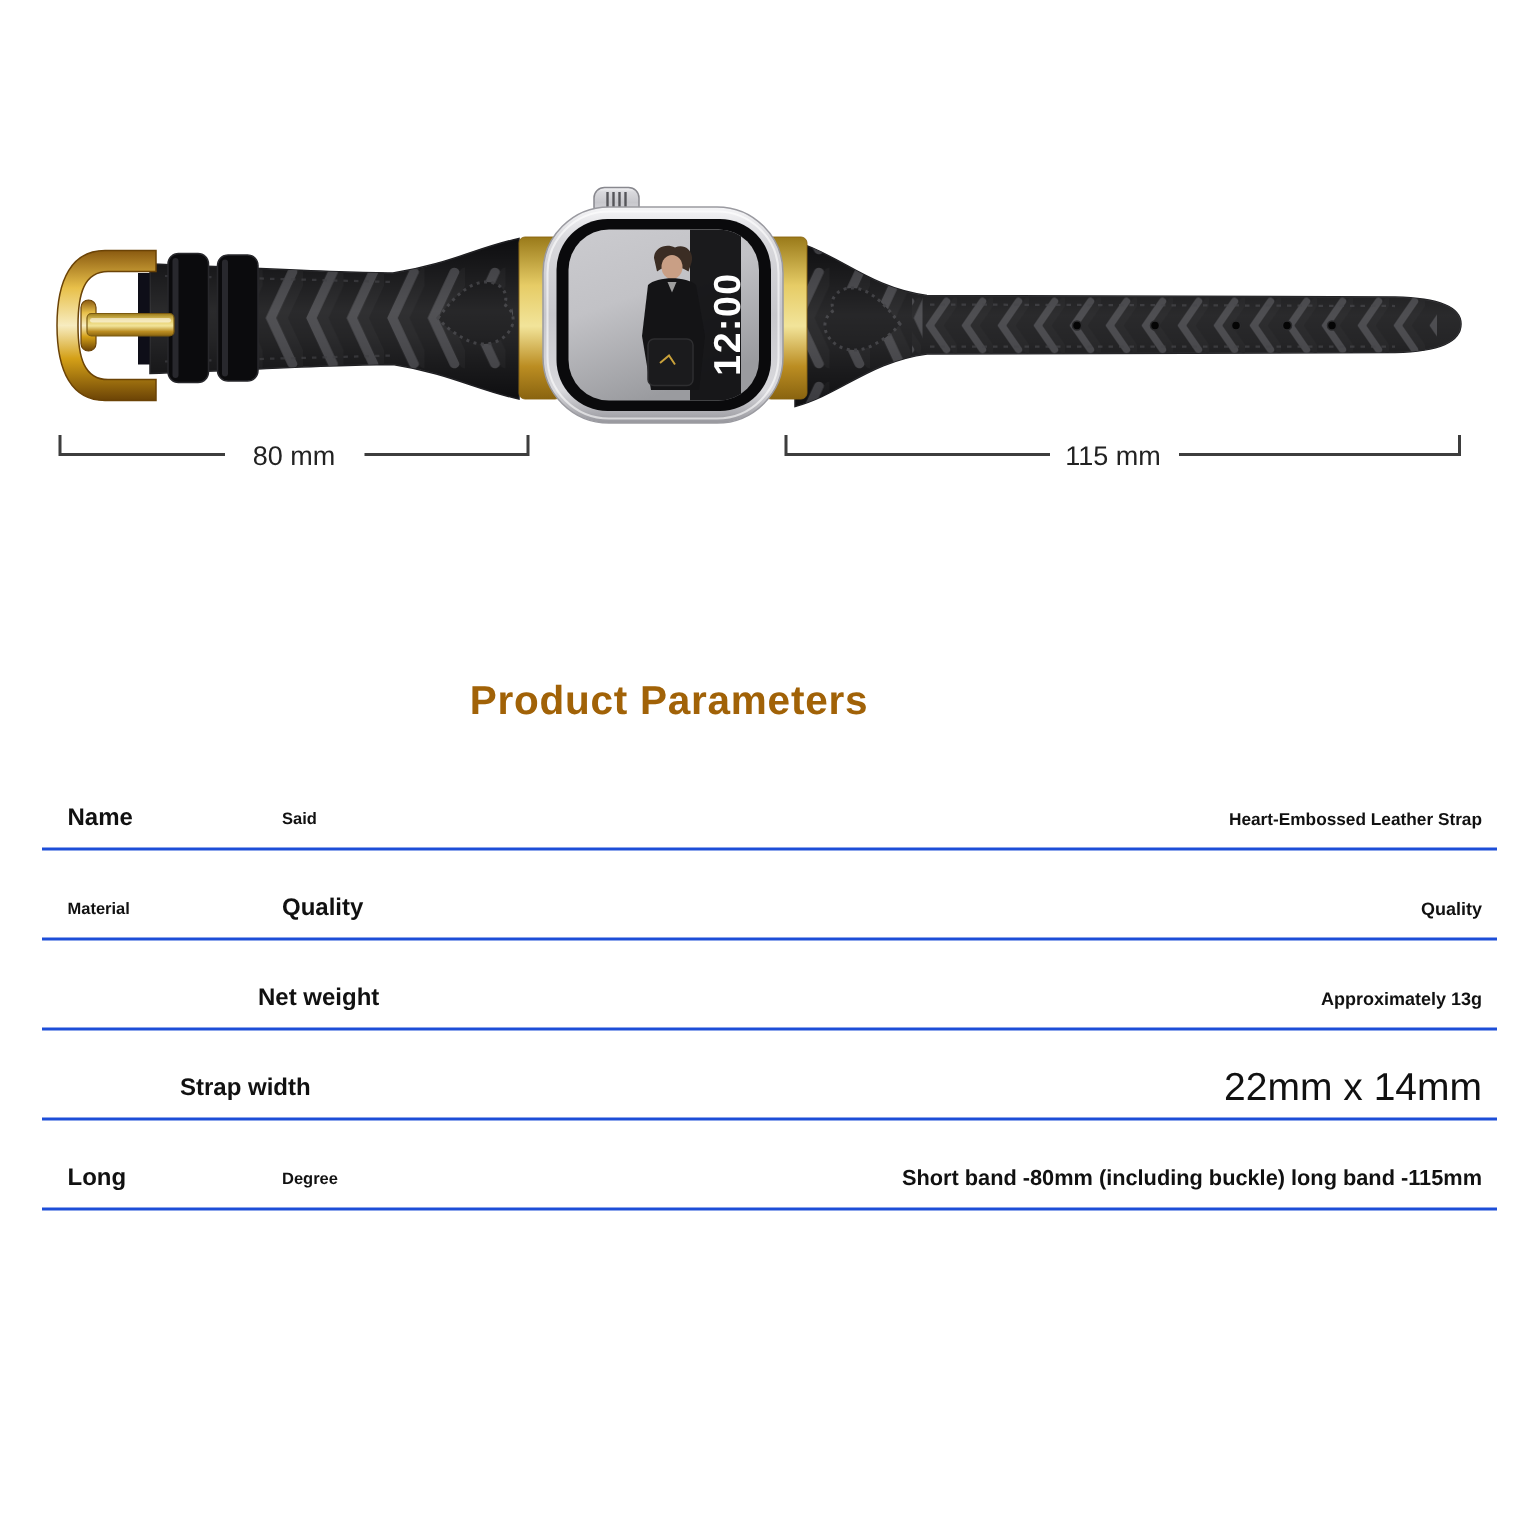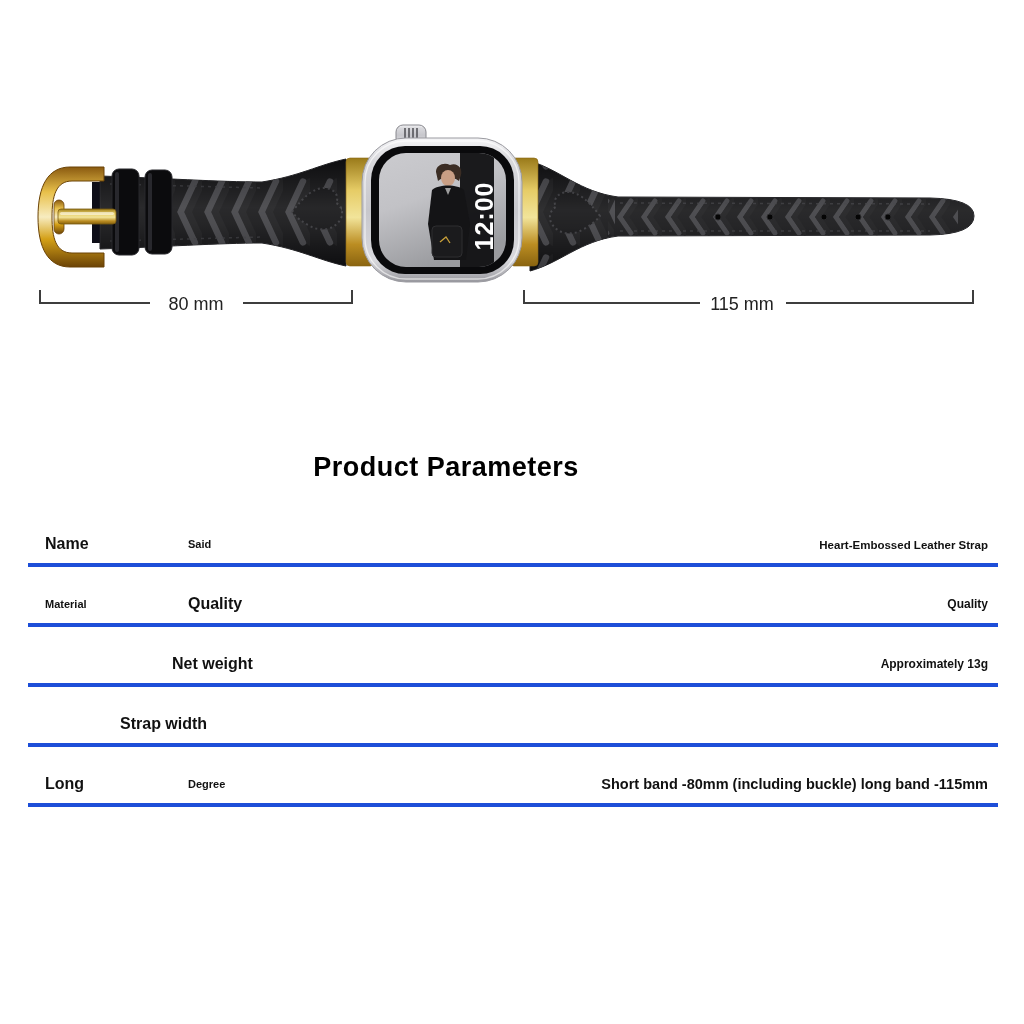--- a/index.html
+++ b/index.html
@@ -3,24 +3,24 @@
 <meta charset="utf-8">
 <style>
   * { margin:0; padding:0; box-sizing:border-box; }
   html,body { background:#ffffff; }
   body { font-family:"Liberation Sans", sans-serif; color:#111; }
   .stage { position:relative; width:1024px; height:1024px; background:#ffffff; overflow:hidden; }
 
   .hero-svg { position:absolute; left:0; top:0; width:1024px; height:340px; }
 
   .page-title { position:absolute; top:452px; left:0; width:892px; text-align:center;
-                font-size:27px; font-weight:700; letter-spacing:.5px; color:#000000; }
+                font-size:27px; font-weight:700; letter-spacing:.5px; color:#a16207; }
 
   .ptable { position:absolute; left:28px; top:507px; width:970px; }
-  .trow { position:relative; height:60px; border-bottom:4px solid #1d4ed8; }
+  .trow { position:relative; height:60px; border-bottom:2px solid #1d4ed8; }
   .lab { position:absolute; font-weight:700; color:#111; white-space:nowrap; }
   .x-a { left:17px; }  .x-b { left:160px; }  .x-c { left:24px; }
   .x-d { left:100px;margin-left:44px; } .x-e { left:92px;margin-top:20px; }
   .sz-lg { font-size:16px; bottom:10px; }
   .sz-sm { font-size:11px; bottom:13px; }
   .val { position:absolute; right:10px; bottom:12px; font-weight:700; color:#111; white-space:nowrap; }
   .v-xs { font-size:11.5px; }
   .v-sm { font-size:12px; }
   .v-md { font-size:14.5px; bottom:11px;text-align:center; }
   .v-lg { font-size:26px; font-weight:400; bottom:5px; }
@@ -190,20 +190,21 @@
       <span class="val v-sm">Quality</span>
     </div>
 
     <div class="trow">
       <span class="lab x-d sz-lg">Net weight</span>
       <span class="val v-sm">Approximately 13g</span>
     </div>
 
     <div class="trow">
       <span class="lab x-e sz-lg">Strap width</span>
+      <span class="val v-lg">22mm x 14mm</span>
     </div>
 
     <div class="trow">
       <span class="lab x-a sz-lg">Long</span>
       <span class="lab x-b sz-sm">Degree</span>
       <span class="val v-md">Short band -80mm (including buckle) long band -115mm</span>
     </div>
 
 
   </div>

